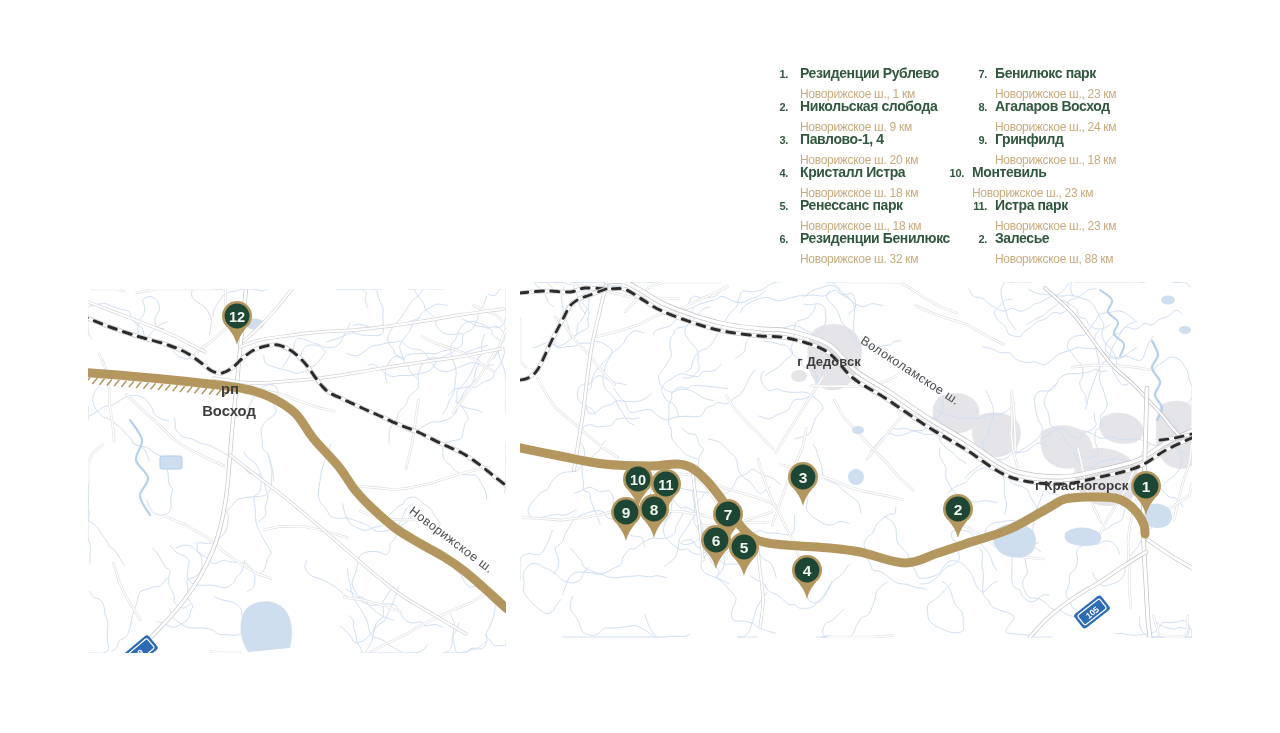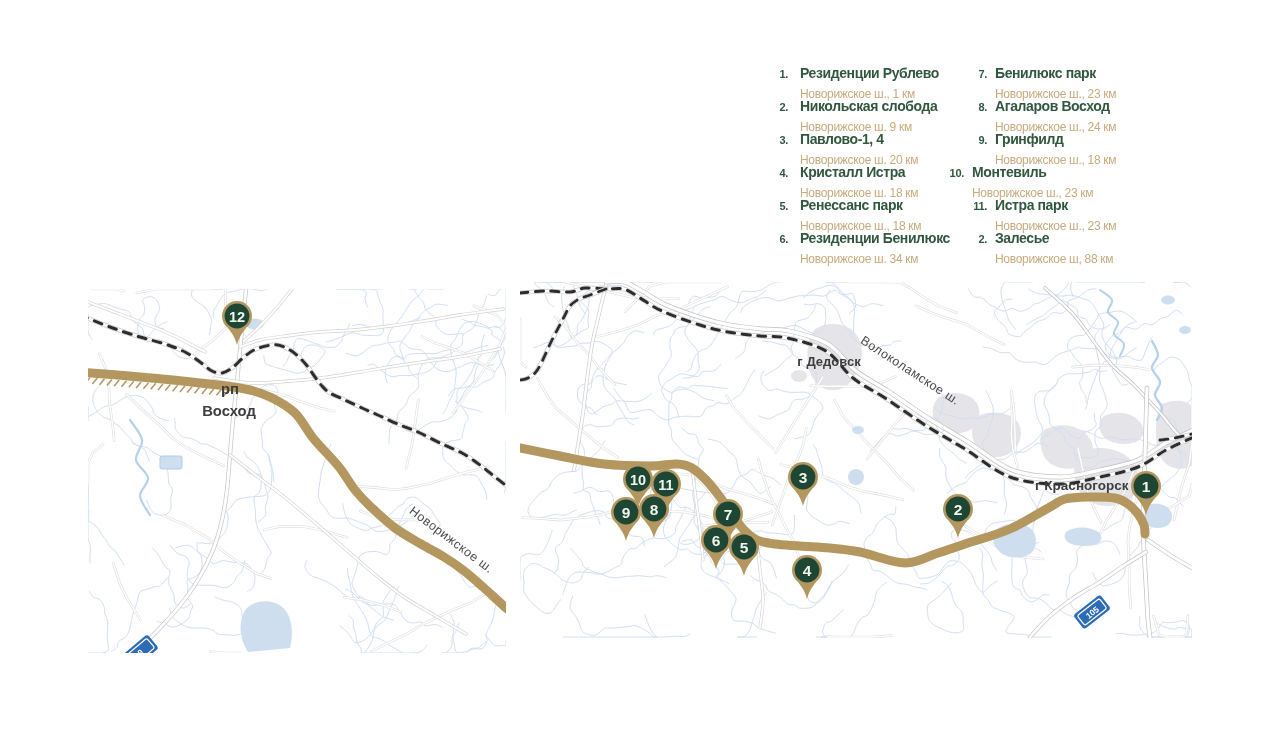--- a/index.html
+++ b/index.html
@@ -43,21 +43,21 @@
 
 <div class="li" style="left:768px;top:199px">
       <span class="num">5.</span>
       <div class="t">Ренессанс парк</div>
       <div class="s">Новорижское ш., 18 км</div>
     </div>
 
 <div class="li" style="left:768px;top:232px">
       <span class="num">6.</span>
       <div class="t">Резиденции Бенилюкс</div>
-      <div class="s">Новорижское ш. 34 км</div>
+      <div class="s">Новорижское ш. 32 км</div>
     </div>
 
 <div class="li c2" style="left:963px;top:67px">
       <span class="num">7.</span>
       <div class="t">Бенилюкс парк</div>
       <div class="s">Новорижское ш., 23 км</div>
     </div>
 
 <div class="li c2" style="left:963px;top:100px">
       <span class="num">8.</span>

